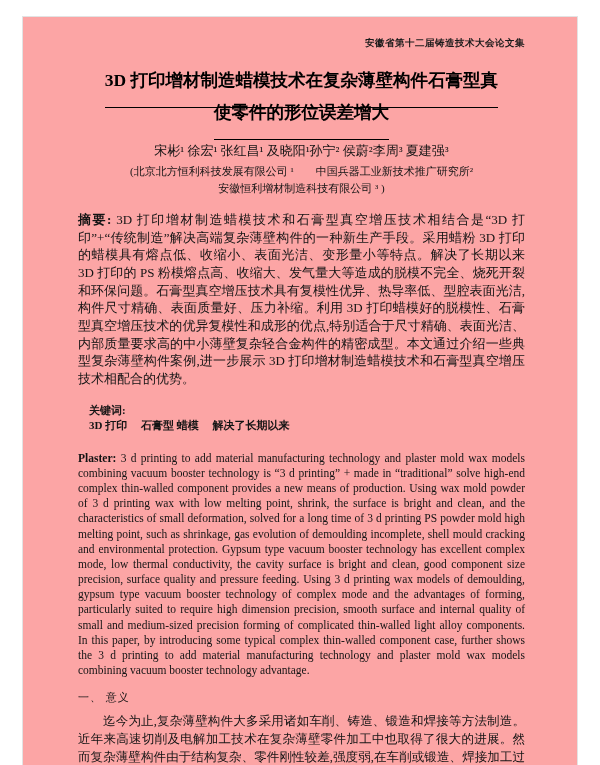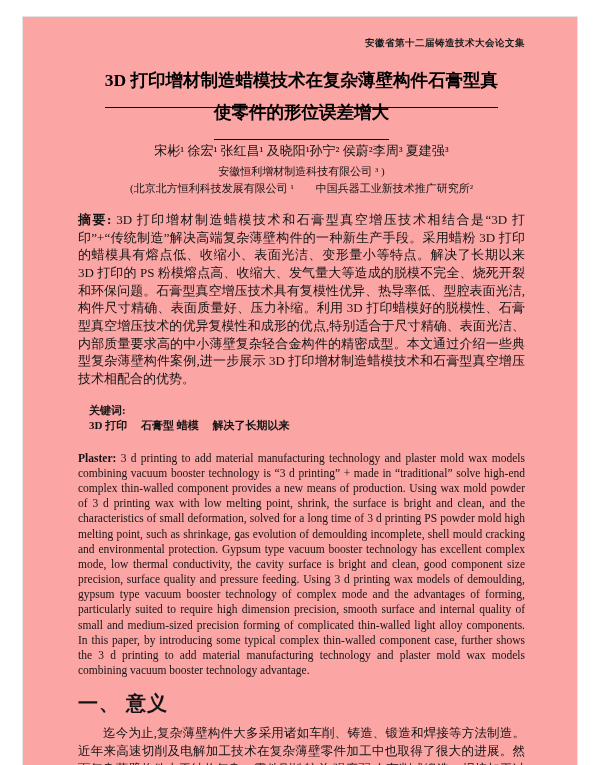--- a/index.html
+++ b/index.html
@@ -65,22 +65,22 @@
     line-height: 1.32;
     text-align: justify;
   }
   .keywords-en {
     margin-top: 12px;
     font-size: 11.5px;
     white-space: pre-wrap;
   }
   .section-heading {
     margin-top: 12px;
-    font-size: 20px;
-    font-weight: bold;
+    font-size: 11px;
+    font-weight: normal;
     letter-spacing: 1px;
   }
   .body-para {
     margin-top: 7px;
     font-size: 12.5px;
     line-height: 1.45;
     text-align: justify;
     text-indent: 2em;
   }
 </style>
@@ -92,22 +92,22 @@
   <div class="proc-header">安徽省第十二届铸造技术大会论文集</div>
 
   <h1 class="title">
     <span class="tl">3D 打印增材制造蜡模技术在复杂薄壁构件石膏型真</span><br>
     <span class="tl">使零件的形位误差增大</span>
   </h1>
 
   <div class="authors">宋彬¹ 徐宏¹ 张红昌¹ 及晓阳¹孙宁² 侯蔚²李周³ 夏建强³</div>
 
   <div class="affil">
+    <div>(北京北方恒利科技发展有限公司 ¹　　中国兵器工业新技术推广研究所²</div>
     <div>安徽恒利增材制造科技有限公司 ³ )</div>
-    <div>(北京北方恒利科技发展有限公司 ¹　　中国兵器工业新技术推广研究所²</div>
   </div>
 
   <p class="abstract-cn">
     <span class="label">摘要:</span>
     <span>3D 打印增材制造蜡模技术和石膏型真空增压技术相结合是“3D 打印”+“传统制造”解决高端复杂薄壁构件的一种新生产手段。采用蜡粉 3D 打印的蜡模具有熔点低、收缩小、表面光洁、变形量小等特点。解决了长期以来 3D 打印的 PS 粉模熔点高、收缩大、发气量大等造成的脱模不完全、烧死开裂和环保问题。石膏型真空增压技术具有复模性优异、热导率低、型腔表面光洁,构件尺寸精确、表面质量好、压力补缩。利用 3D 打印蜡模好的脱模性、石膏型真空增压技术的优异复模性和成形的优点,特别适合于尺寸精确、表面光洁、内部质量要求高的中小薄壁复杂轻合金构件的精密成型。本文通过介绍一些典型复杂薄壁构件案例,进一步展示 3D 打印增材制造蜡模技术和石膏型真空增压技术相配合的优势。</span>
   </p>
 
   <p class="keywords-cn">
     <span class="label">关键词:</span>
     <span>3D 打印　 石膏型 蜡模　 解决了长期以来</span>

